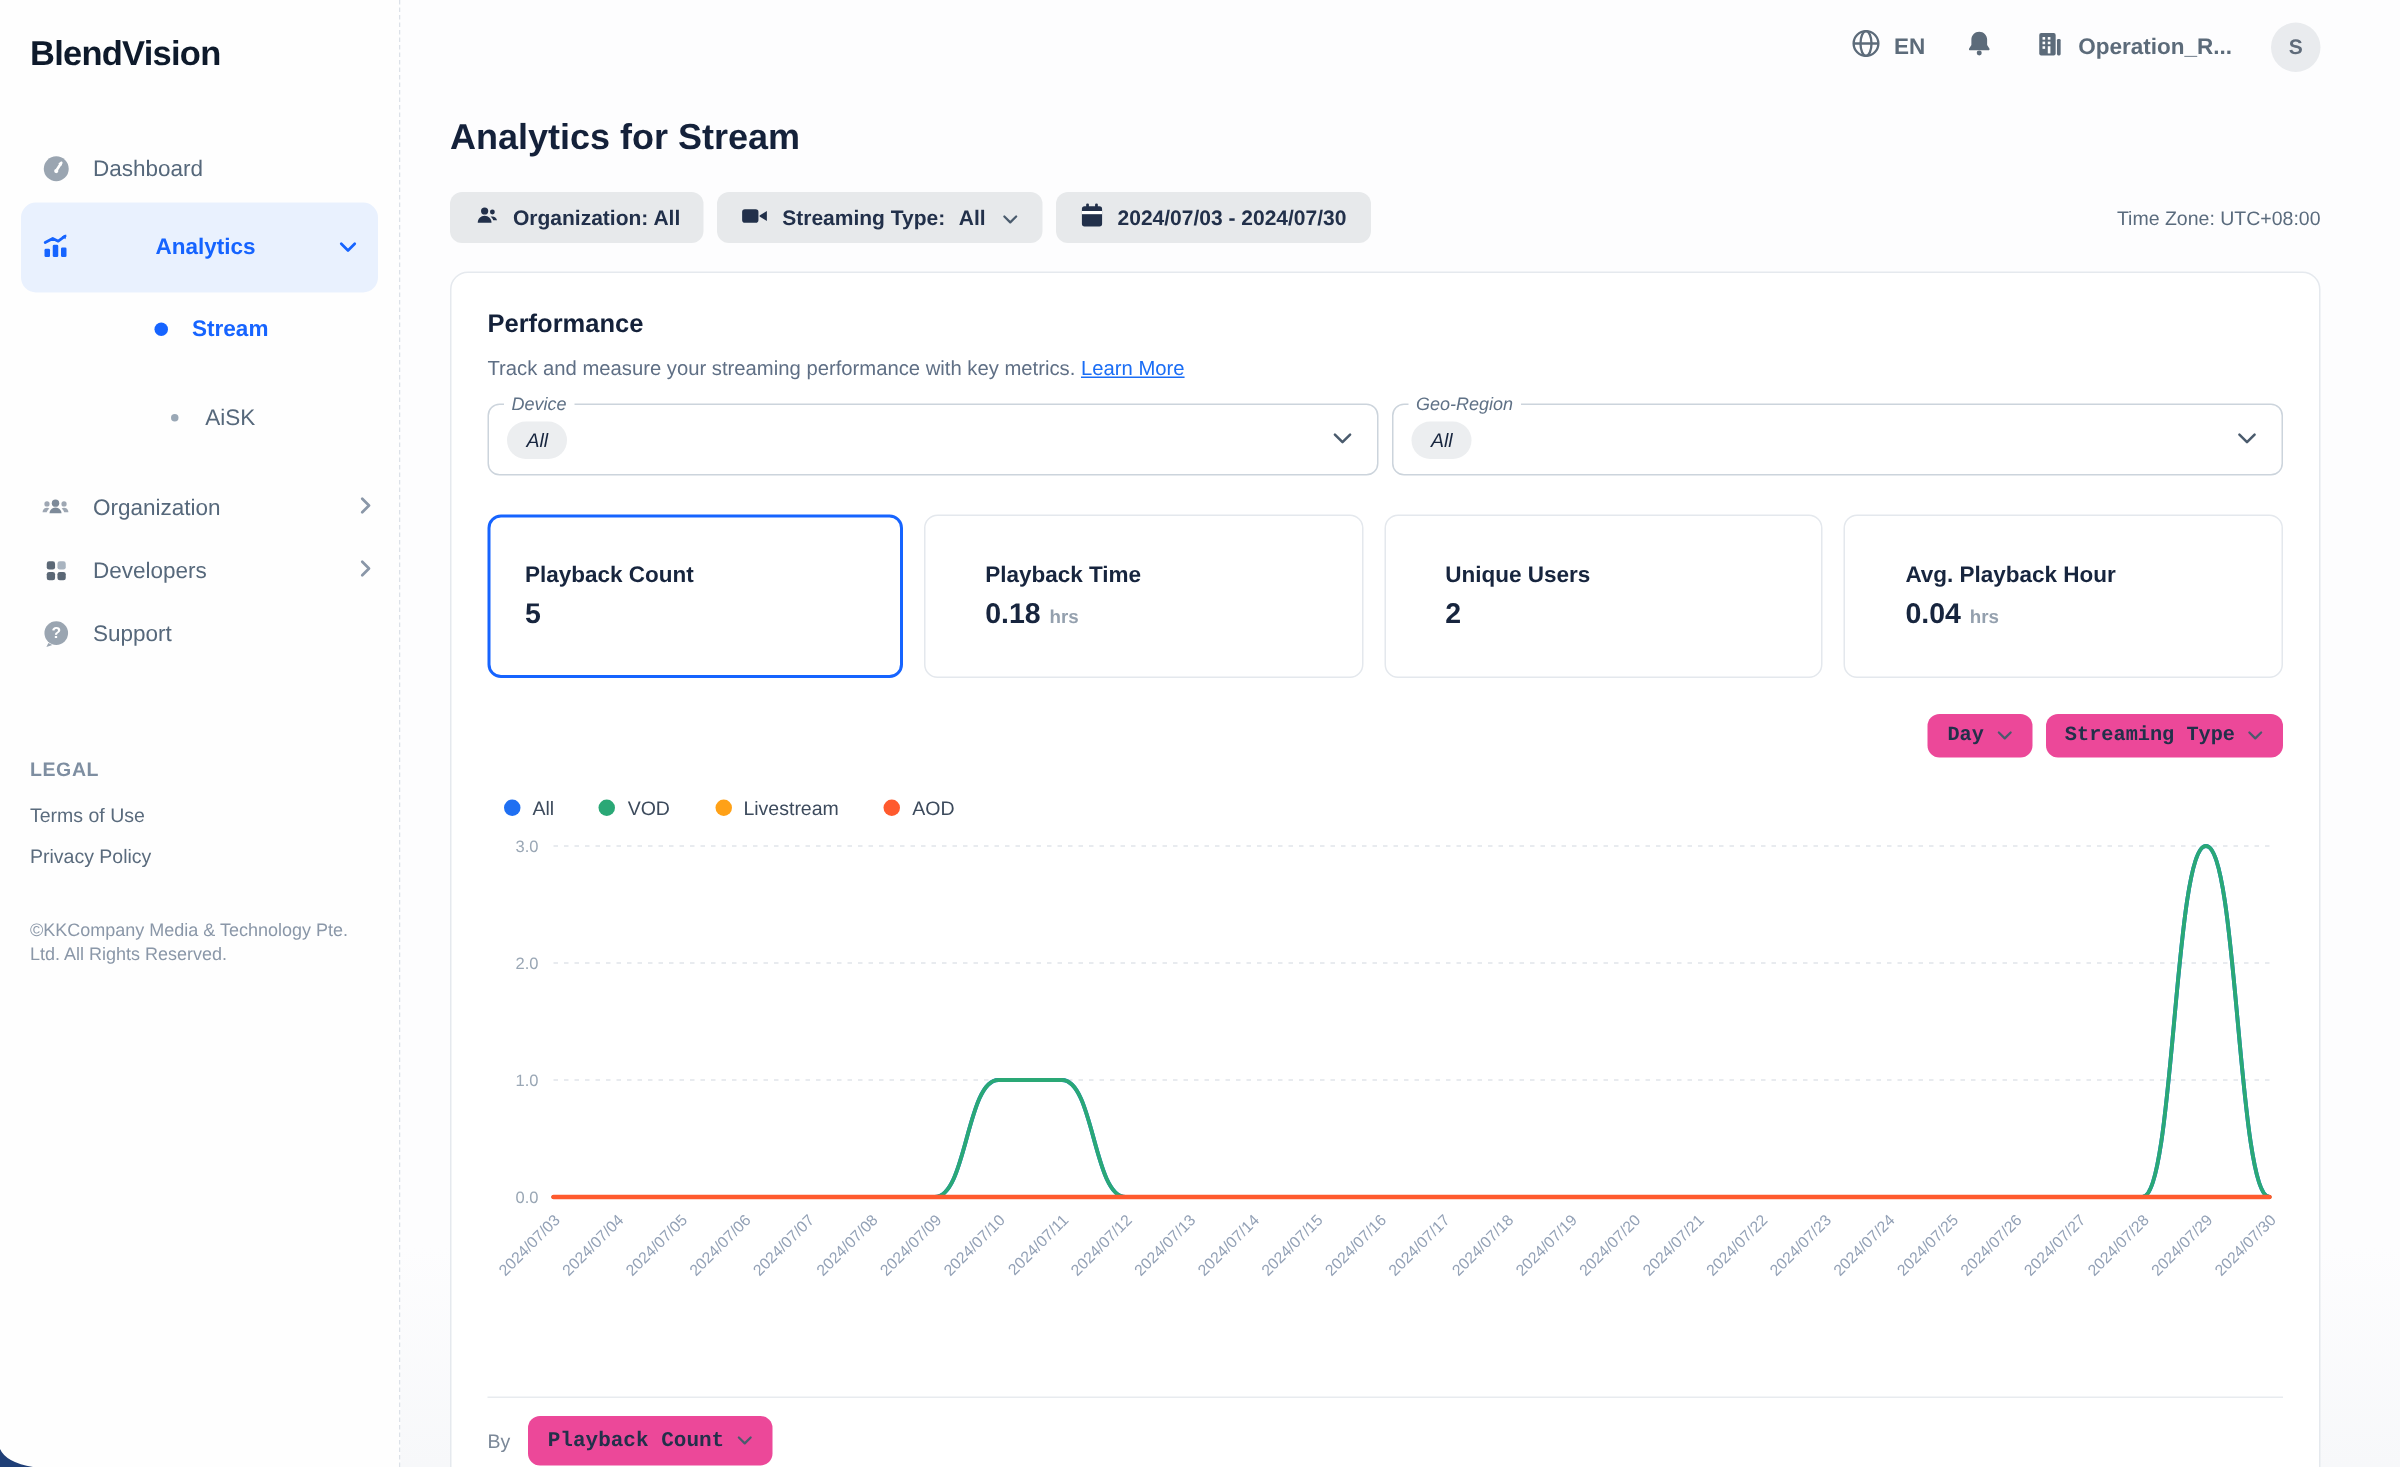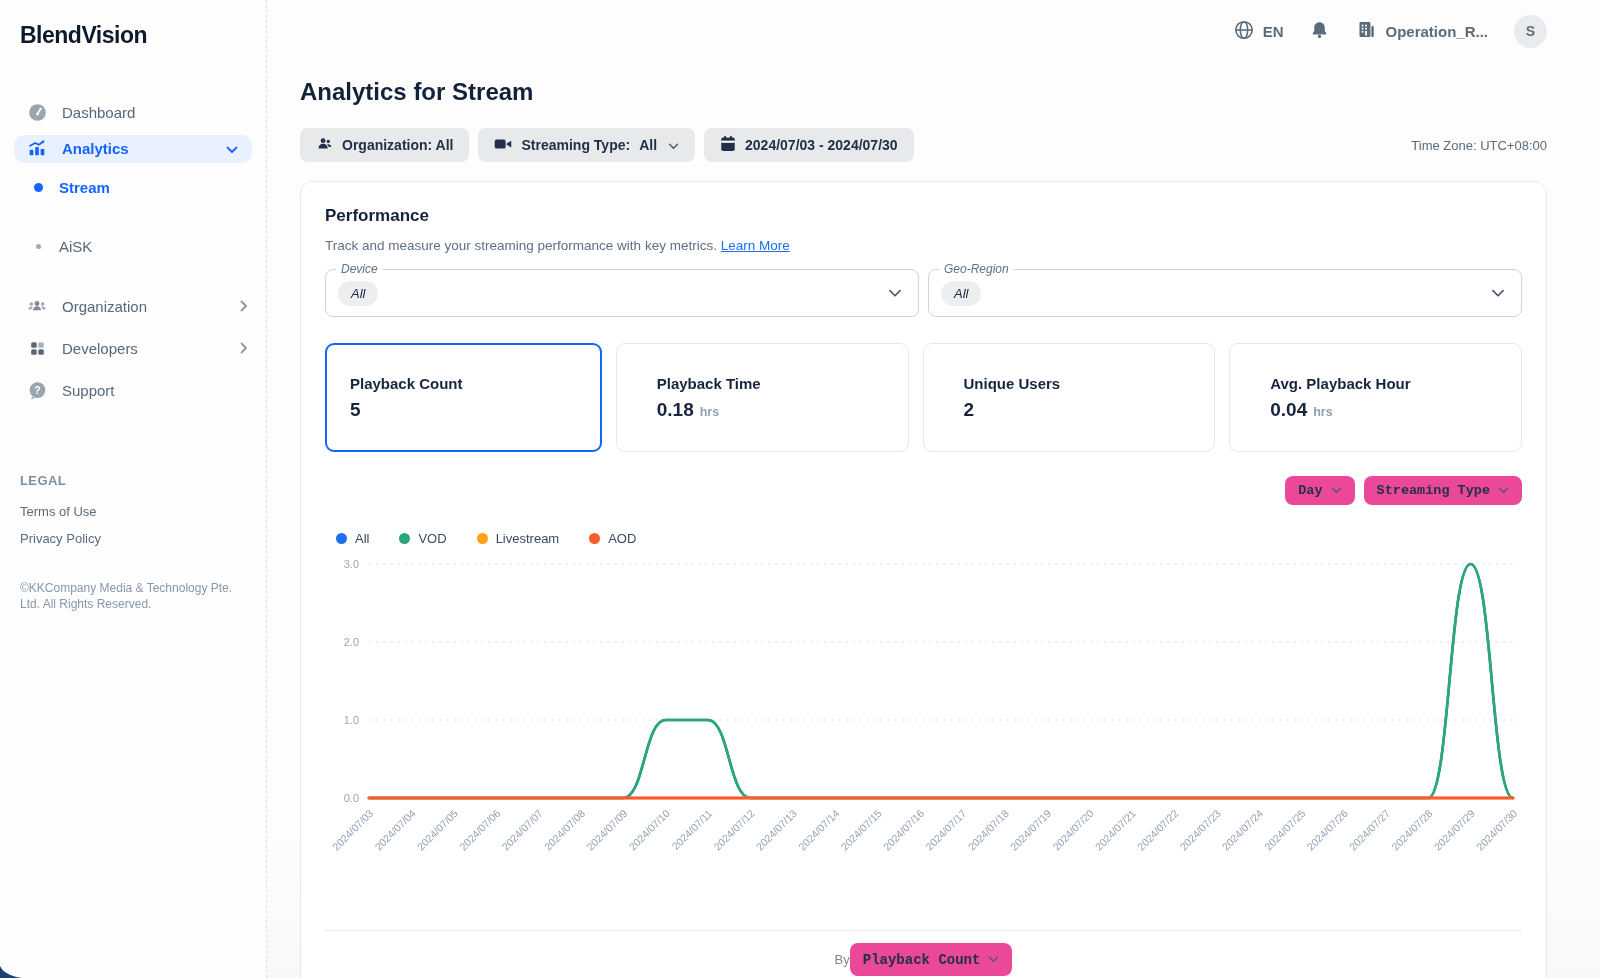--- a/index.html
+++ b/index.html
@@ -5,23 +5,23 @@
   * { margin:0; padding:0; box-sizing:border-box; }
   html,body { width:1600px; height:978px; overflow:hidden; font-family:"Liberation Sans",sans-serif; background:#fdfdfe; color:#17253e; }
   .app { display:flex; width:100%; height:100%; }
 
   
   .sidebar { width:267px; min-width:267px; height:100%; background:#fefefe; border-right:1px dashed #dce1e8; position:relative; padding:22px 0 0 0; }
   .logo { font-size:23px; font-weight:bold; letter-spacing:-0.5px; color:#0e1a2b; padding:0 20px; margin-bottom:42px; }
   .nav { list-style:none; }
   .nav-item { display:flex; align-items:center; gap:14px; height:42px; padding:0 18px 0 26px; cursor:pointer; color:#56687b; font-size:15px; }
   .nav-item .nav-label { flex:1; }
-  .nav-item.active-parent { background:#e9f1fe; border-radius:10px; margin:2px 14px; padding:0 14px 2px 12px; height:28px; color:#1664ff; font-weight:bold; }
+  .nav-item.active-parent { background:#e9f1fe; border-radius:10px; margin:2px 14px; padding:0 14px 2px 12px; height:60px; color:#1664ff; font-weight:bold;text-align:center; }
   .nav-icon { width:22px; height:22px; display:flex; align-items:center; justify-content:center; }
-  .sub-item { display:flex; align-items:center; gap:16px; padding:14px 18px 14px 34px; cursor:pointer; font-size:15px; color:#56687b; }
+  .sub-item { display:flex; align-items:center; gap:16px; padding:14px 18px 14px 34px; cursor:pointer; font-size:15px; color:#56687b;justify-content:center; }
   .sub-item.active { color:#1664ff; font-weight:bold; }
   .bullet-big { width:9px; height:9px; border-radius:50%; background:#1664ff; }
   .bullet-small { width:5px; height:5px; border-radius:50%; background:#9aa8b6; margin:0 2px; }
   .sub-item + .sub-item { margin-top:8px; }
   .legal { padding:0 20px; margin-top:62px; }
   .legal-header { font-size:13px; font-weight:bold; letter-spacing:0.4px; color:#7e8ea1; margin-bottom:16px; }
   .legal-link { display:block; font-size:13px; color:#5a6b7d; text-decoration:none; margin-bottom:12px; cursor:pointer; }
   .copyright { font-size:12px; line-height:1.35; color:#8a97a8; margin-top:34px; width:215px; }
   .corner-decor { position:absolute; left:0; bottom:0; }
 
@@ -60,21 +60,21 @@
   .ctl-btn { display:flex; align-items:center; gap:8px; background:#ec4899; border:none; border-radius:8px; padding:0 13px; height:29px; font-family:Liberation Mono, monospace; font-size:13.5px; font-weight:bold; color:#22304a; cursor:pointer; }
 
   .legend-row { display:flex; align-items:center; gap:30px; margin-top:26px; padding-left:11px; }
   .legend-item { display:flex; align-items:center; gap:8px; font-size:13px; color:#3c4a5c; cursor:pointer; }
   .legend-dot { width:11px; height:11px; border-radius:50%; }
 
   .chart-wrap { margin-top:4px; }
   svg text { font-family:"Liberation Sans",sans-serif; }
 
   .card-divider { border:none; border-top:1px solid #e8ebef; margin-top:46px; }
-  .footer-row { display:flex; justify-content:center; align-items:center; margin-top:12px; }
+  .footer-row { display:flex; justify-content:flex-start; align-items:center; gap:12px; margin-top:12px; }
   .by-label { font-size:13px; color:#7b8898; }
 </style>
 </head>
 <body>
 
 <div class="app">
 
   <aside class="sidebar">
     <div class="logo">BlendVision</div>
 

